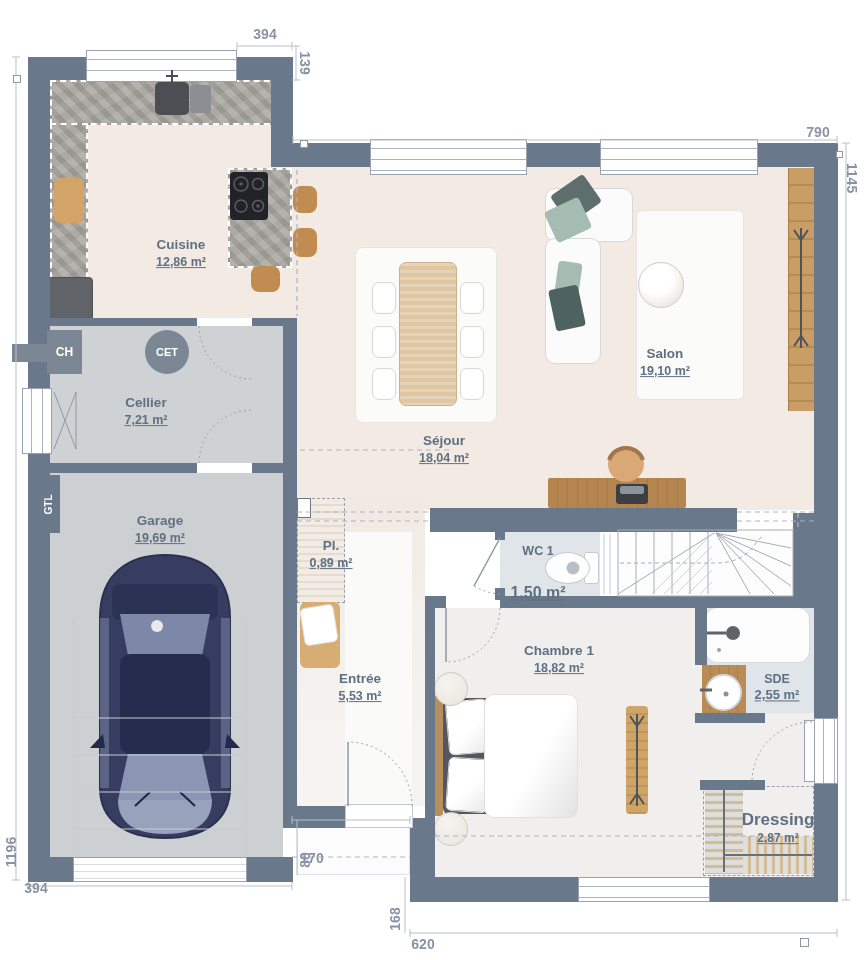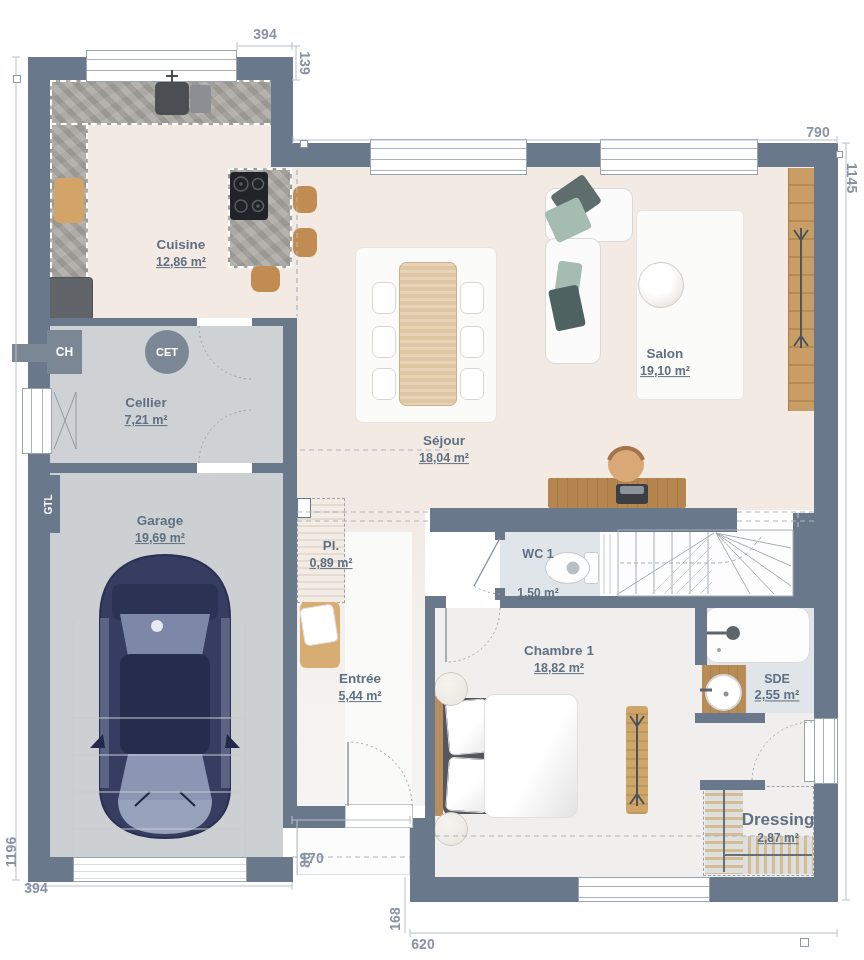--- a/index.html
+++ b/index.html
@@ -320,25 +320,25 @@
   <div class="room-label" style="left:665px;top:362px;">
     <div class="rname">Salon</div>
     <div class="rarea">19,10 m²</div>
   </div>
   <div class="room-label" style="left:331px;top:554px;">
     <div class="rname">Pl.</div>
     <div class="rarea">0,89 m²</div>
   </div>
   <div class="room-label" style="left:538px;top:574px;">
     <div class="rname" style="font-size:12.5px;">WC 1</div>
-    <div class="rarea" style="font-size:12px;margin-top:24px;">1,50 m²</div>
+    <div class="rarea" style="font-size:16px;margin-top:24px;">1,50 m²</div>
   </div>
   <div class="room-label" style="left:360px;top:687px;">
     <div class="rname">Entrée</div>
-    <div class="rarea">5,44 m²</div>
+    <div class="rarea">5,53 m²</div>
   </div>
   <div class="room-label" style="left:559px;top:659px;">
     <div class="rname">Chambre 1</div>
     <div class="rarea">18,82 m²</div>
   </div>
   <div class="room-label" style="left:777px;top:688px;">
     <div class="rname" style="font-size:12.5px;">SDE</div>
     <div class="rarea" style="font-size:13px;">2,55 m²</div>
   </div>
   <div class="room-label" style="left:778px;top:828px;">

